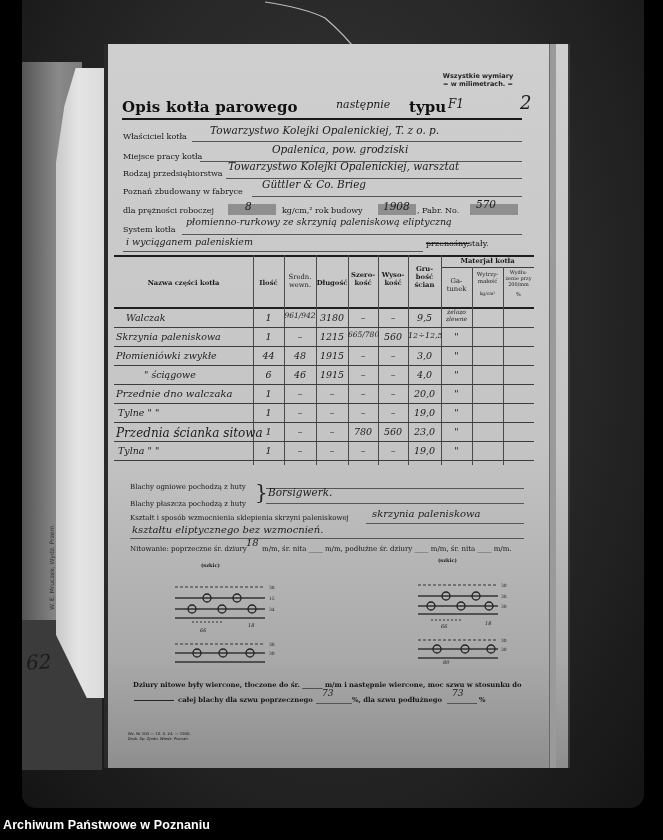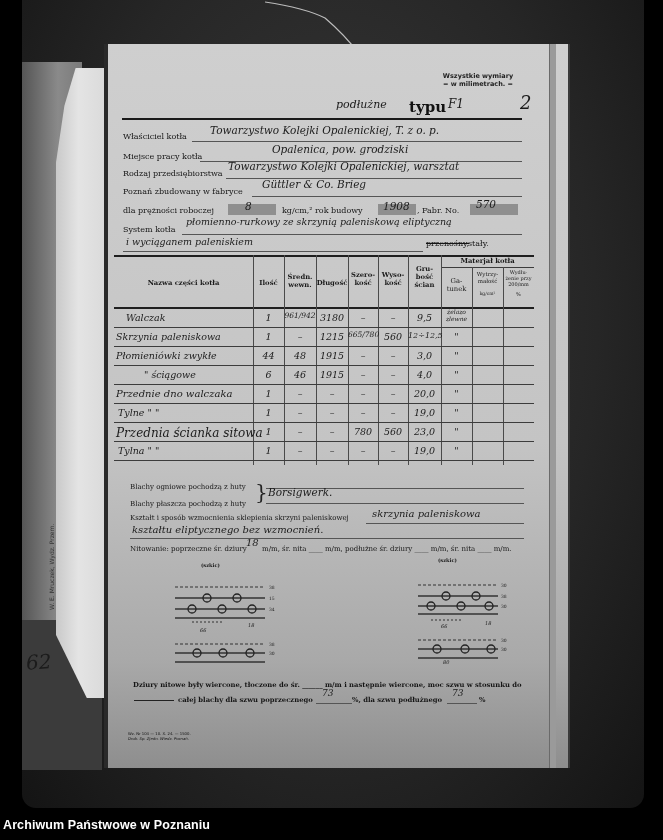--- a/index.html
+++ b/index.html
@@ -109,21 +109,22 @@
 <div class="sheet-edge"></div>
 <div class="sheet"></div>
 <div class="right-edge"></div>
 
 <div class="note-top">
   <div>Wszystkie wymiary</div>
   <div>= w milimetrach. =</div>
 </div>
 
 <div class="title-row">
-  <span class="hand title-hand1">podłużne</span>
+  <span class="title">Opis kotła parowego</span>
+  <span class="hand title-hand1">następnie</span>
   <span class="title-typ">typu</span>
   <span class="hand title-hand2">F1</span>
   <span class="hand title-hand3">2</span>
 </div>
 <div class="title-rule"></div>
 
 <div class="field" style="left:123px;top:132px">Właściciel kotła</div>
 <div class="dotline" style="left:192px;top:141px;width:330px"></div>
 <div class="fval hand" style="left:210px;top:124px">Towarzystwo Kolejki Opalenickiej, T. z o. p.</div>
 
@@ -166,21 +167,21 @@
   <div class="vline" style="left:202px;top:0;height:210px"></div>
   <div class="vline" style="left:234px;top:0;height:210px"></div>
   <div class="vline" style="left:264px;top:0;height:210px"></div>
   <div class="vline" style="left:294px;top:0;height:210px"></div>
   <div class="vline" style="left:327px;top:0;height:210px"></div>
   <div class="vline" style="left:358px;top:12px;height:198px"></div>
   <div class="vline" style="left:389px;top:12px;height:198px"></div>
 
   <div class="th" style="left:0;top:24px;width:139px;font-weight:bold">Nazwa części kotła</div>
   <div class="th" style="left:139px;top:24px;width:31px;font-weight:bold">Ilość</div>
-  <div class="th" style="left:170px;top:18px;width:32px;font-weight:bold">
+  <div class="th" style="left:170px;top:18px;width:32px;font-weight:normal">
     <div>Średn.</div>
     <div>wewn.</div>
   </div>
   <div class="th" style="left:202px;top:24px;width:32px;font-weight:bold">Długość</div>
   <div class="th" style="left:234px;top:16px;width:30px;font-weight:bold">
     <div>Szero-</div>
     <div>kość</div>
   </div>
   <div class="th" style="left:264px;top:16px;width:30px;font-weight:bold">
     <div>Wyso-</div>

